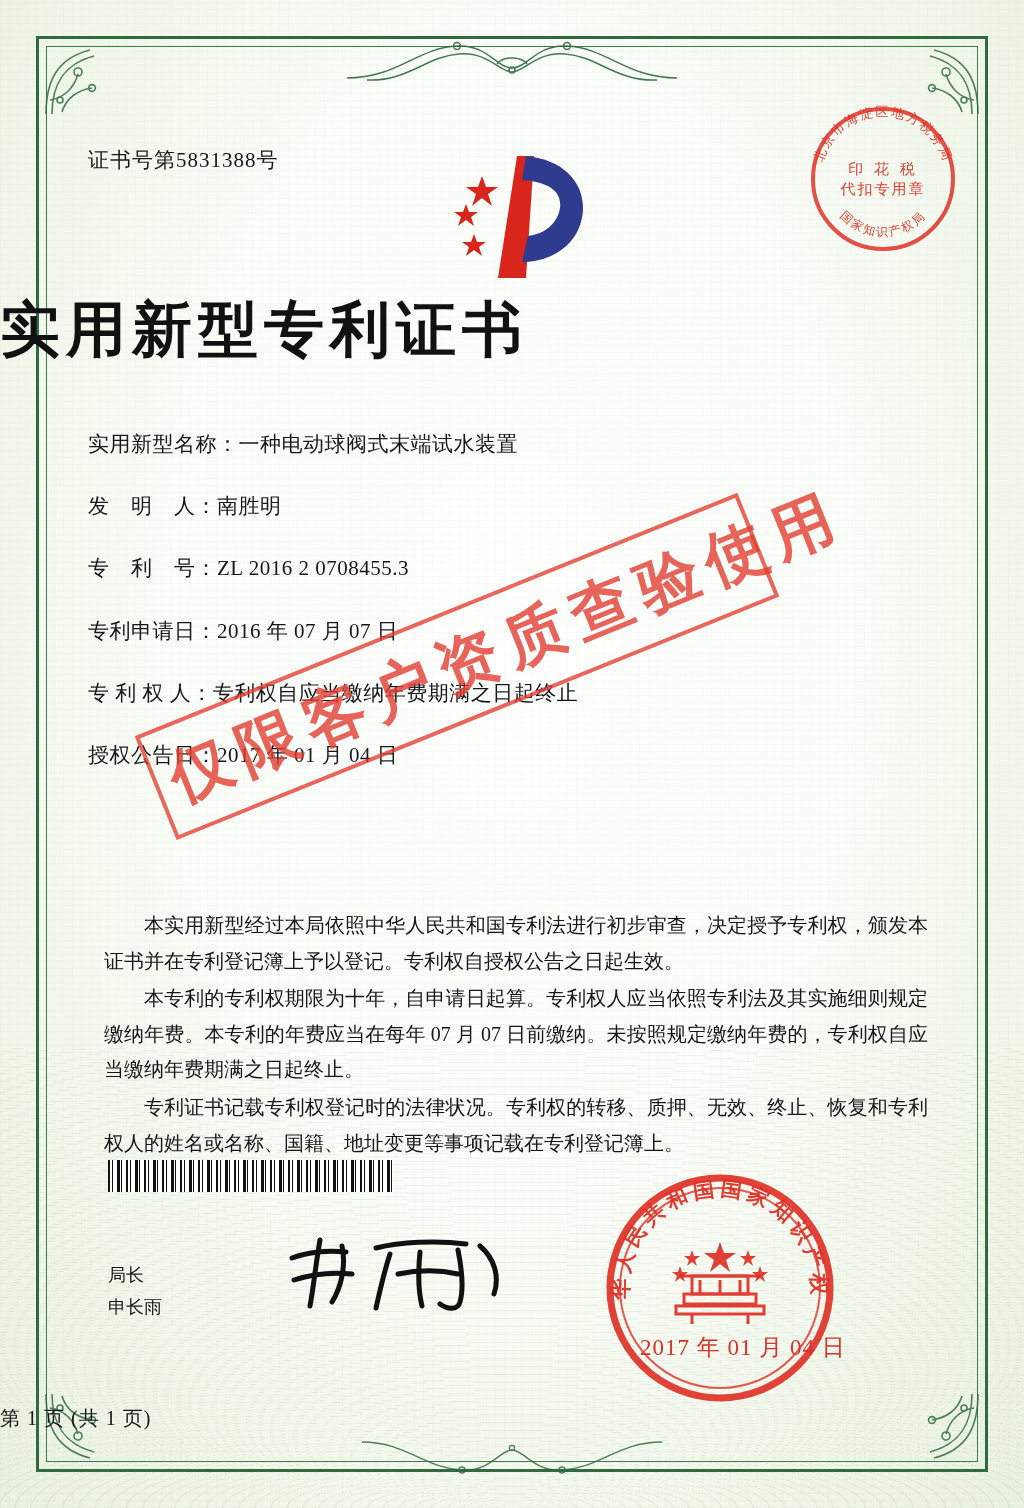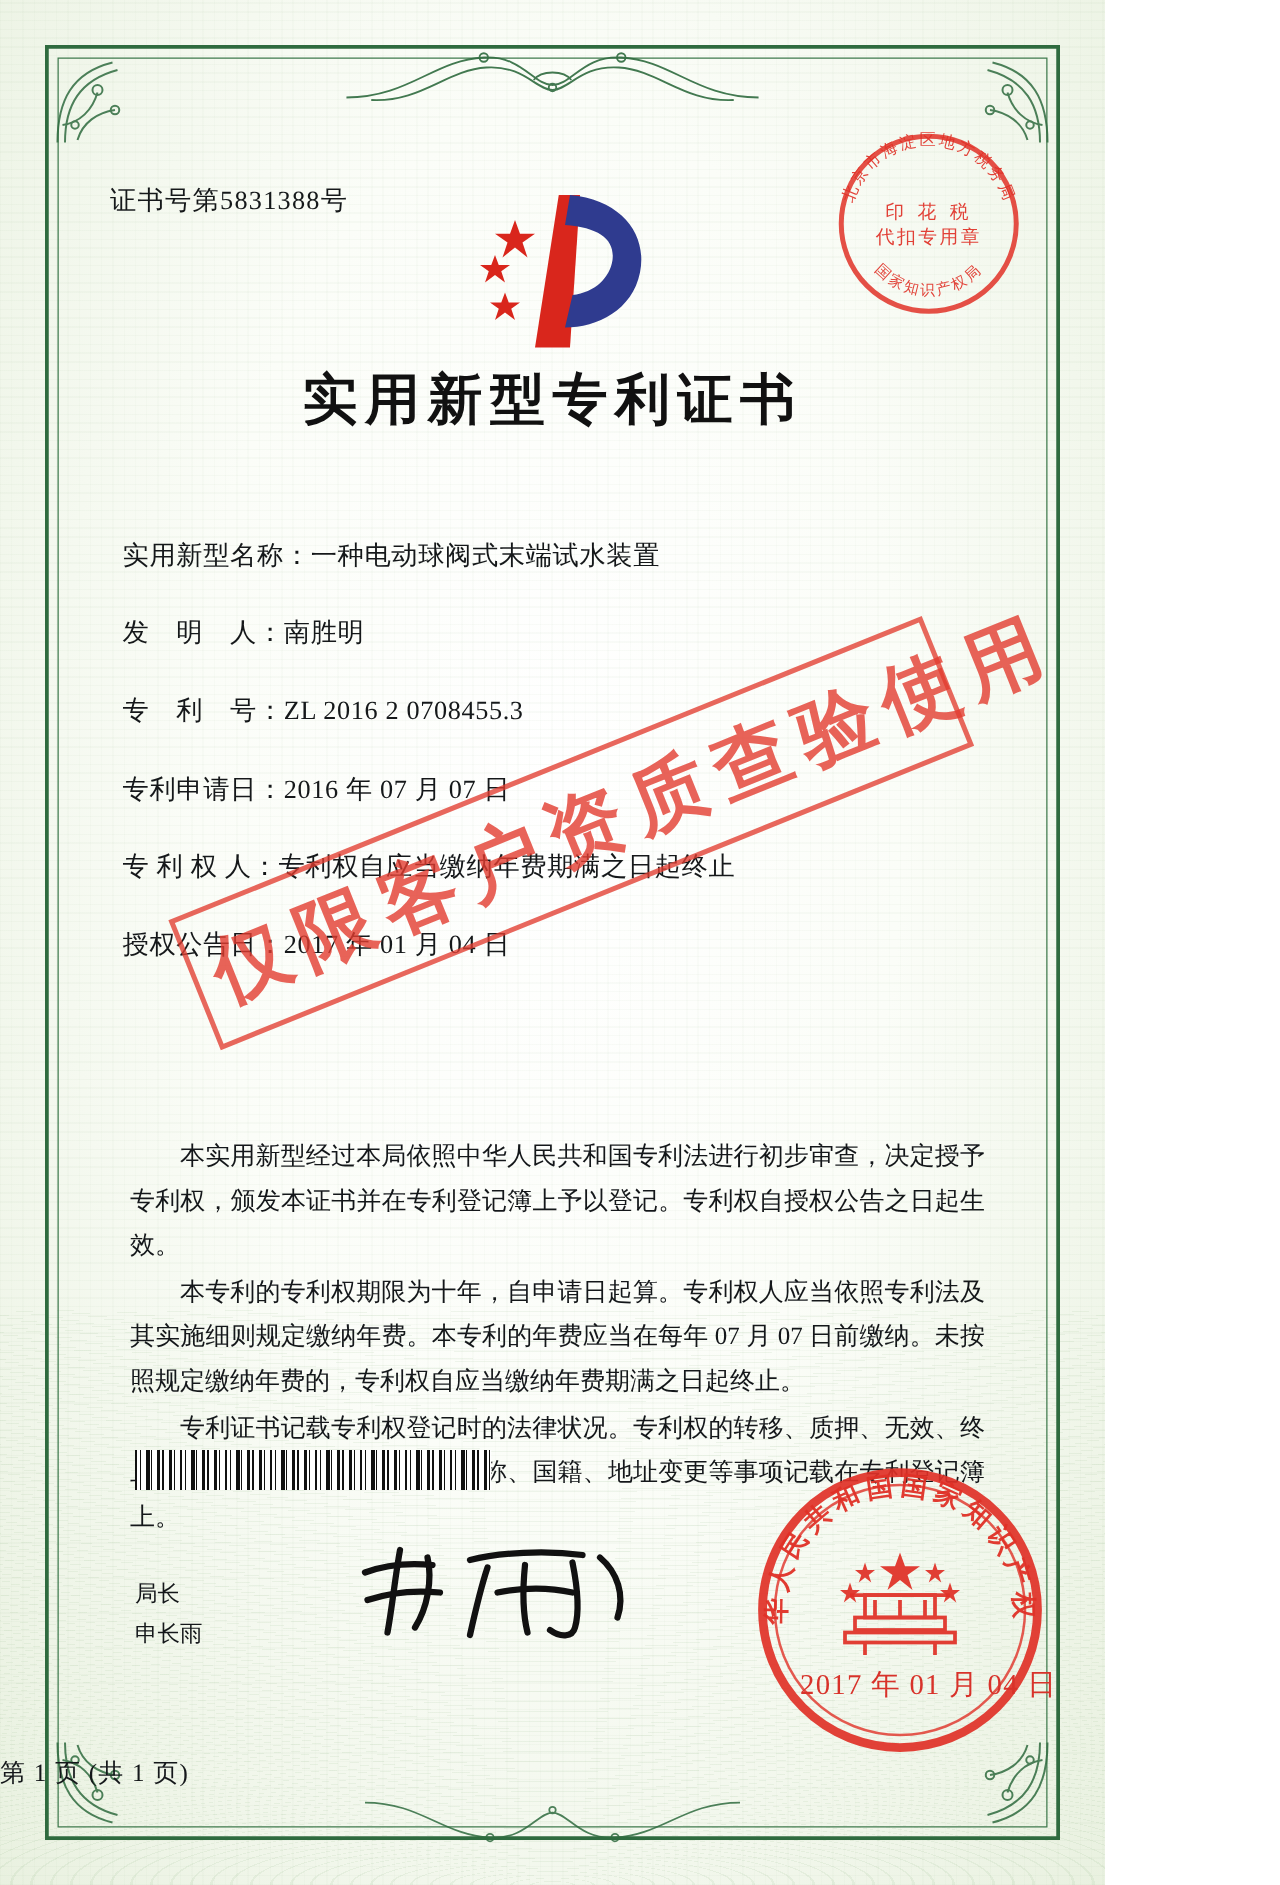--- a/index.html
+++ b/index.html
@@ -5,21 +5,21 @@
   html, body {
     margin: 0;
     padding: 0;
     background: #ffffff;
   }
   body {
     font-family: "Liberation Serif", "DejaVu Serif", serif;
   }
   .page {
     position: relative;
-    width: 884px;
+    width: 1024px;
     height: 1508px;
     overflow: hidden;
     background:
       radial-gradient(ellipse at 50% 42%, #ffffff 0%, #fbfdf8 45%, #f2f7ec 72%, #e9f1e0 100%);
   }
   
   .bg-texture {
     position: absolute;
     inset: 0;
     background-image:
@@ -93,31 +93,31 @@
     transform: translateX(-50%);
     top: 150px;
     width: 180px;
     height: 140px;
   }
 
   .title {
     position: absolute;
     left: 0; right: 0;
     top: 290px;
-    text-align: center;
-    font-size: 44px;
+    text-align: left;
+    font-size: 60px;
     letter-spacing: 6px;
     font-weight: bold;
     color: #111;
     font-family: "DejaVu Serif", "Liberation Serif", serif;
   }
 
   .fields {
     position: absolute;
-    left: 98px;
+    left: 88px;
     right: 80px;
     top: 432px;
   }
   .field-row {
     display: flex;
     align-items: baseline;
     margin-bottom: 37px;
     font-size: 21px;
     color: #15181a;
     line-height: 1.2;

